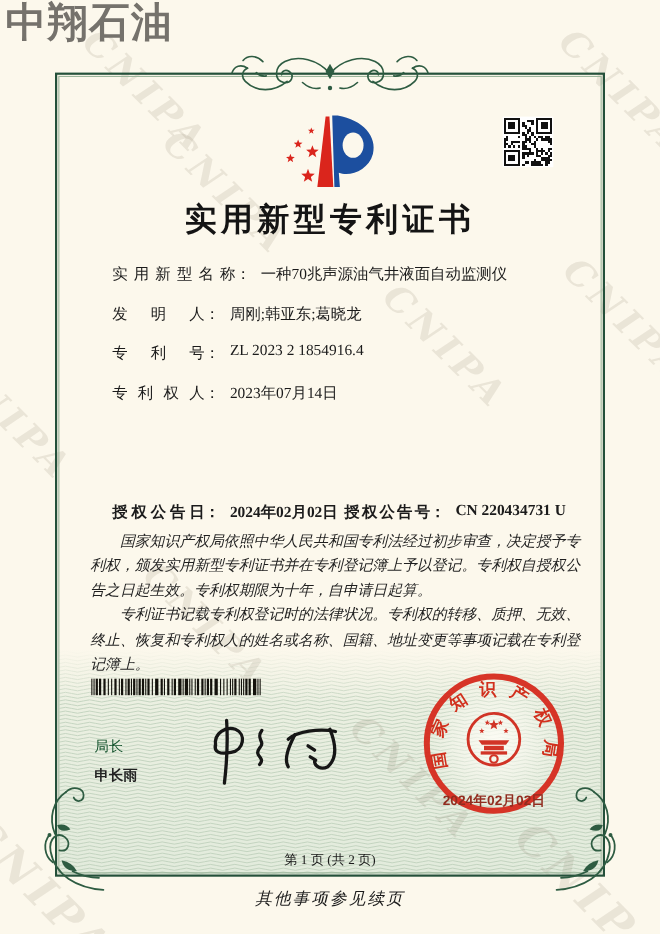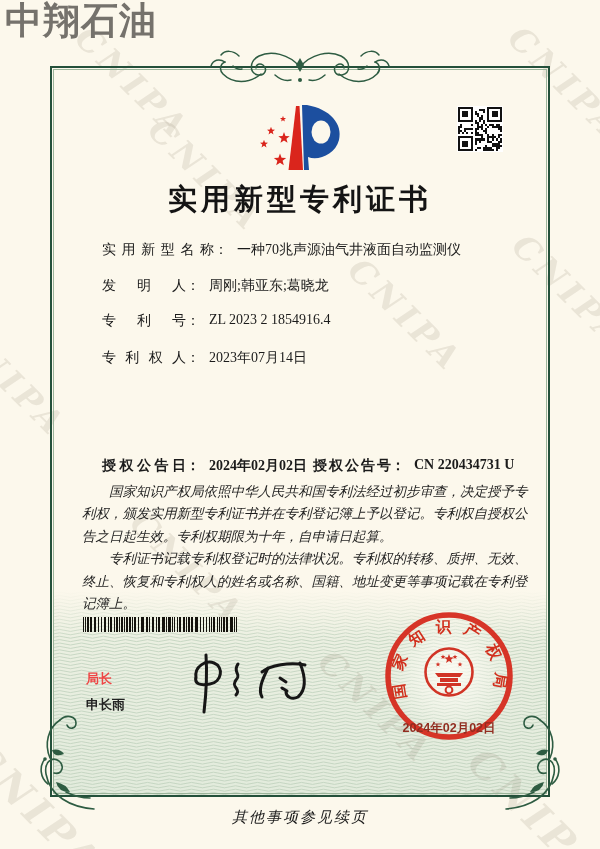--- a/index.html
+++ b/index.html
@@ -43,21 +43,21 @@
   
   .legal{position:absolute;left:82px;top:481px;width:448px;font-size:13.5px;line-height:22.4px;
          font-style:italic;color:#1f1f1f;z-index:2;}
   .legal p{margin:0;text-indent:2em;}
   
   .barcode{position:absolute;left:83px;top:617px;width:162px;height:15px;display:flex;
            align-items:stretch;z-index:2;}
   .barcode i{display:block;background:#14120c;height:100%;}
   
   .signer-title{position:absolute;left:86px;top:670px;font-family:"Liberation Sans","DejaVu Sans",sans-serif;
-                font-weight:bold;font-size:13px;color:#ef4444;z-index:2;}
+                font-weight:normal;font-size:13px;color:#14532d;z-index:2;}
   .signer-name{position:absolute;left:86px;top:696px;font-family:"Liberation Sans","DejaVu Sans",sans-serif;
                font-weight:bold;font-size:13px;color:#222;z-index:2;}
   .signature{position:absolute;left:170px;top:645px;z-index:2;}
   .seal{position:absolute;left:374px;top:601px;z-index:3;opacity:.93;}
   
   .page-number{position:absolute;left:0;right:0;top:773px;text-align:center;font-size:12px;z-index:2;}
   .continuation{position:absolute;left:0;right:0;top:808px;text-align:center;font-size:15px;
                 font-style:italic;letter-spacing:2px;z-index:2;}
   
   .ornament{position:absolute;z-index:5;pointer-events:none;}
@@ -324,15 +324,16 @@
           <path d="M0.00,-18.00L1.23,-14.70L4.76,-14.55L2.00,-12.35L2.94,-8.95L0.00,-10.90L-2.94,-8.95L-2.00,-12.35L-4.76,-14.55L-1.23,-14.70ZM-11.00,-10.10L-10.36,-8.38L-8.53,-8.30L-9.96,-7.16L-9.47,-5.40L-11.00,-6.41L-12.53,-5.40L-12.04,-7.16L-13.47,-8.30L-11.64,-8.38ZM11.00,-10.10L11.64,-8.38L13.47,-8.30L12.04,-7.16L12.53,-5.40L11.00,-6.41L9.47,-5.40L9.96,-7.16L8.53,-8.30L10.36,-8.38ZM-6.00,-17.60L-5.36,-15.88L-3.53,-15.80L-4.96,-14.66L-4.47,-12.90L-6.00,-13.91L-7.53,-12.90L-7.04,-14.66L-8.47,-15.80L-6.64,-15.88ZM6.00,-17.60L6.64,-15.88L8.47,-15.80L7.04,-14.66L7.53,-12.90L6.00,-13.91L4.47,-12.90L4.96,-14.66L3.53,-15.80L5.36,-15.88Z"></path>
         </g>
       <path d="M-14,1 L14,1 L11,5 L-11,5 Z" stroke="none"></path>
       <path d="M-9,6 h18 v4 h-18 Z" stroke="none"></path>
       <path d="M-12,11 h24 v3 h-24 Z" stroke="none"></path>
       <circle cx="0" cy="18" r="3.4" fill="none" stroke-width="2"></circle>
     </g>
     <text x="75" y="131" text-anchor="middle" font-size="12.5" font-weight="bold" fill="#8c1f12" font-family="Liberation Sans, DejaVu Sans, sans-serif">2024年02月02日</text>
   </svg>
 
+  <div class="page-number">第 1 页 (共 2 页)</div>
   <div class="continuation">其他事项参见续页</div>
 
 </div>
 
 </body></html>

